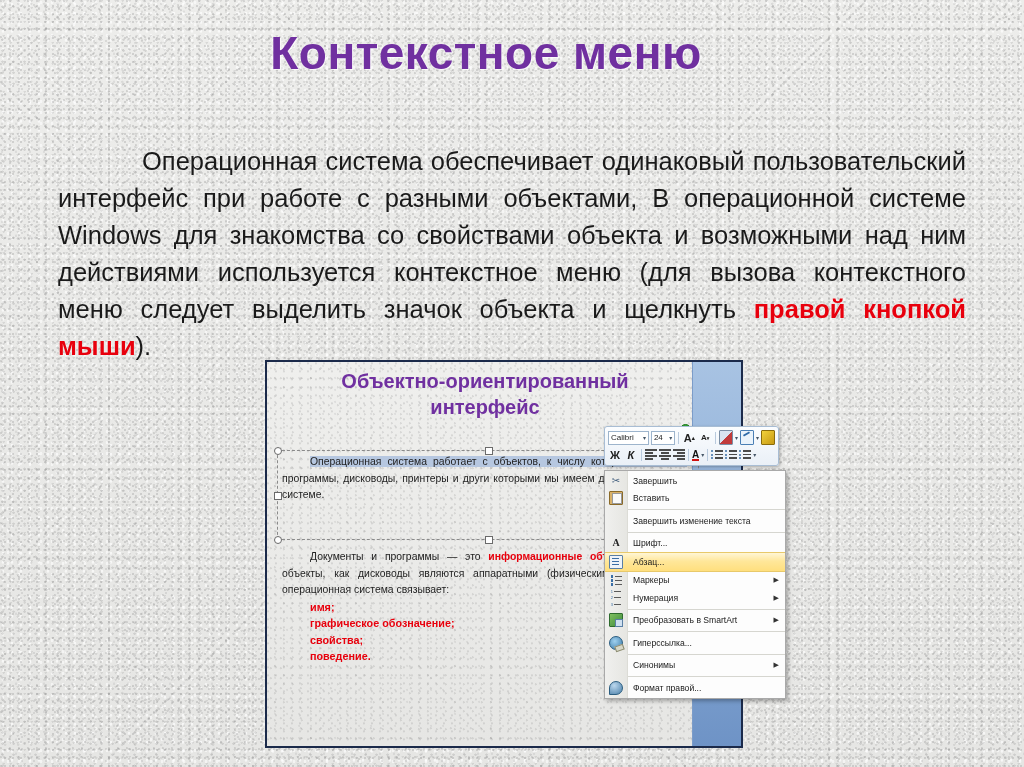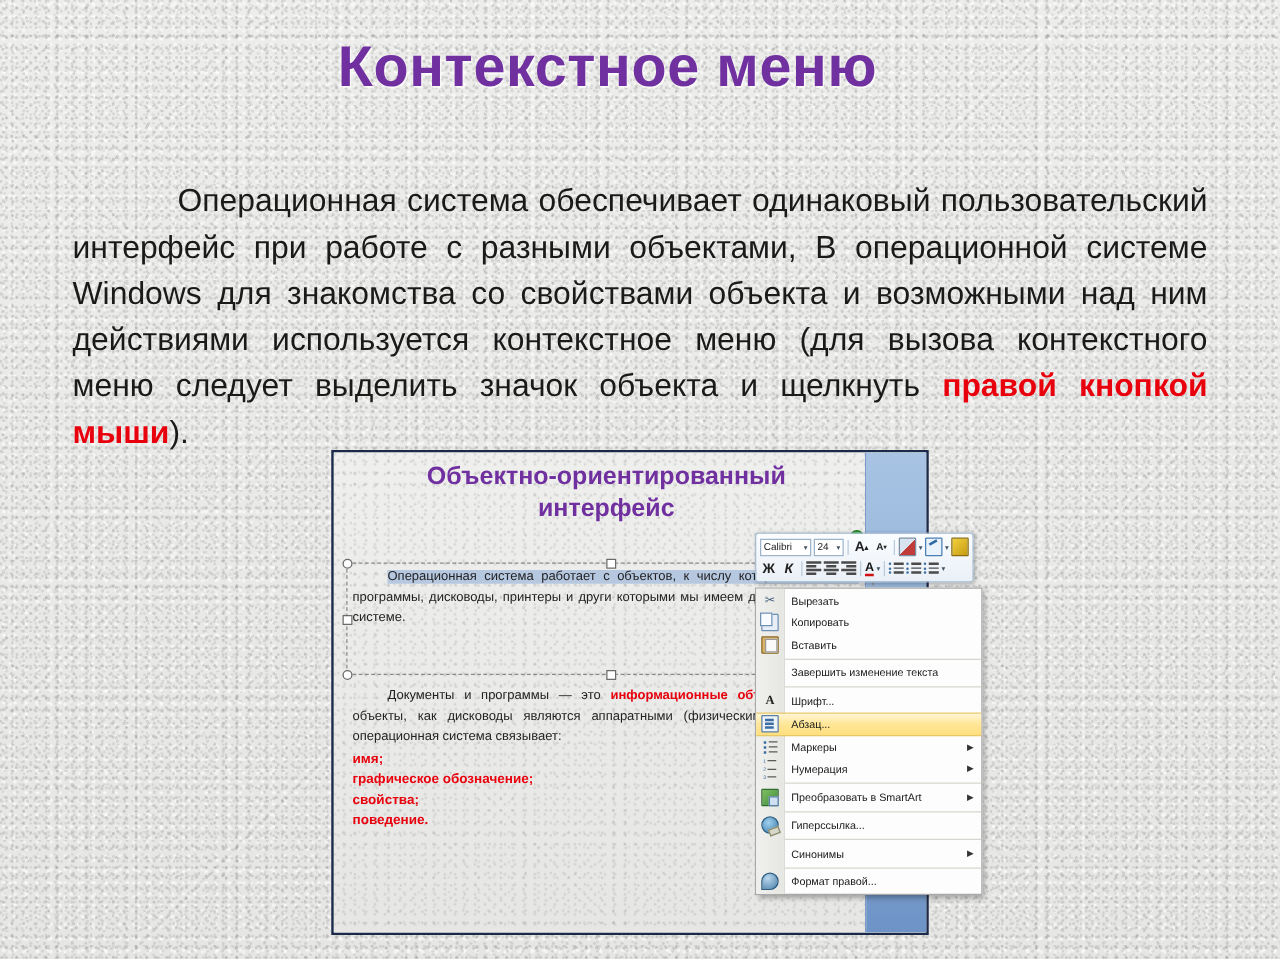--- a/index.html
+++ b/index.html
@@ -110,21 +110,21 @@
 
   
   .tb2{left:10px;top:183px;width:420px;height:122px;}
   .tb2 .para{
     position:absolute;left:4px;top:3px;width:405px;
     font-size:10.4px;line-height:16.5px;color:#222;text-align:justify;
   }
   .tb2 .ind{display:inline-block;width:28px;}
   .r{color:#e8000d;font-weight:bold;}
   .redlist{margin:0;padding:0;list-style:none;font-size:10.8px;line-height:16.5px;}
-  .redlist li{color:#e8000d;font-weight:bold;}
+  .redlist li{color:#e8000d;font-weight:bold;margin-left:28px;}
 
   
   .minibar{
     position:absolute;left:337px;top:64px;width:175px;
     background:linear-gradient(to bottom,#fbfdff,#eaf0f7);
     border:1px solid #a8bdd4;border-radius:3px;
     box-shadow:1px 1px 3px rgba(0,0,0,.28);
     padding:2px 3px;box-sizing:border-box;
     z-index:6;
   }
@@ -360,27 +360,21 @@
       </div>
     </div>
 
     <div class="ctxmenu">
       <div class="ctx-gutter"></div>
 
       <div class="ctxitem">
         <span class="icon">
             <span class="mi mi-scissors">✂</span>
           </span>
-        <span class="lbl">Вырезать</span>
-      </div>
-      <div class="ctxitem">
-        <span class="icon">
-            <span class="mi mi-copy"></span>
-          </span>
-        <span class="lbl">Копировать</span>
+        <span class="lbl">Завершить</span>
       </div>
       <div class="ctxitem">
         <span class="icon">
             <span class="mi mi-paste"></span>
           </span>
         <span class="lbl">Вставить</span>
       </div>
       <div class="ctxsep"></div>
 
       <div class="ctxitem">

